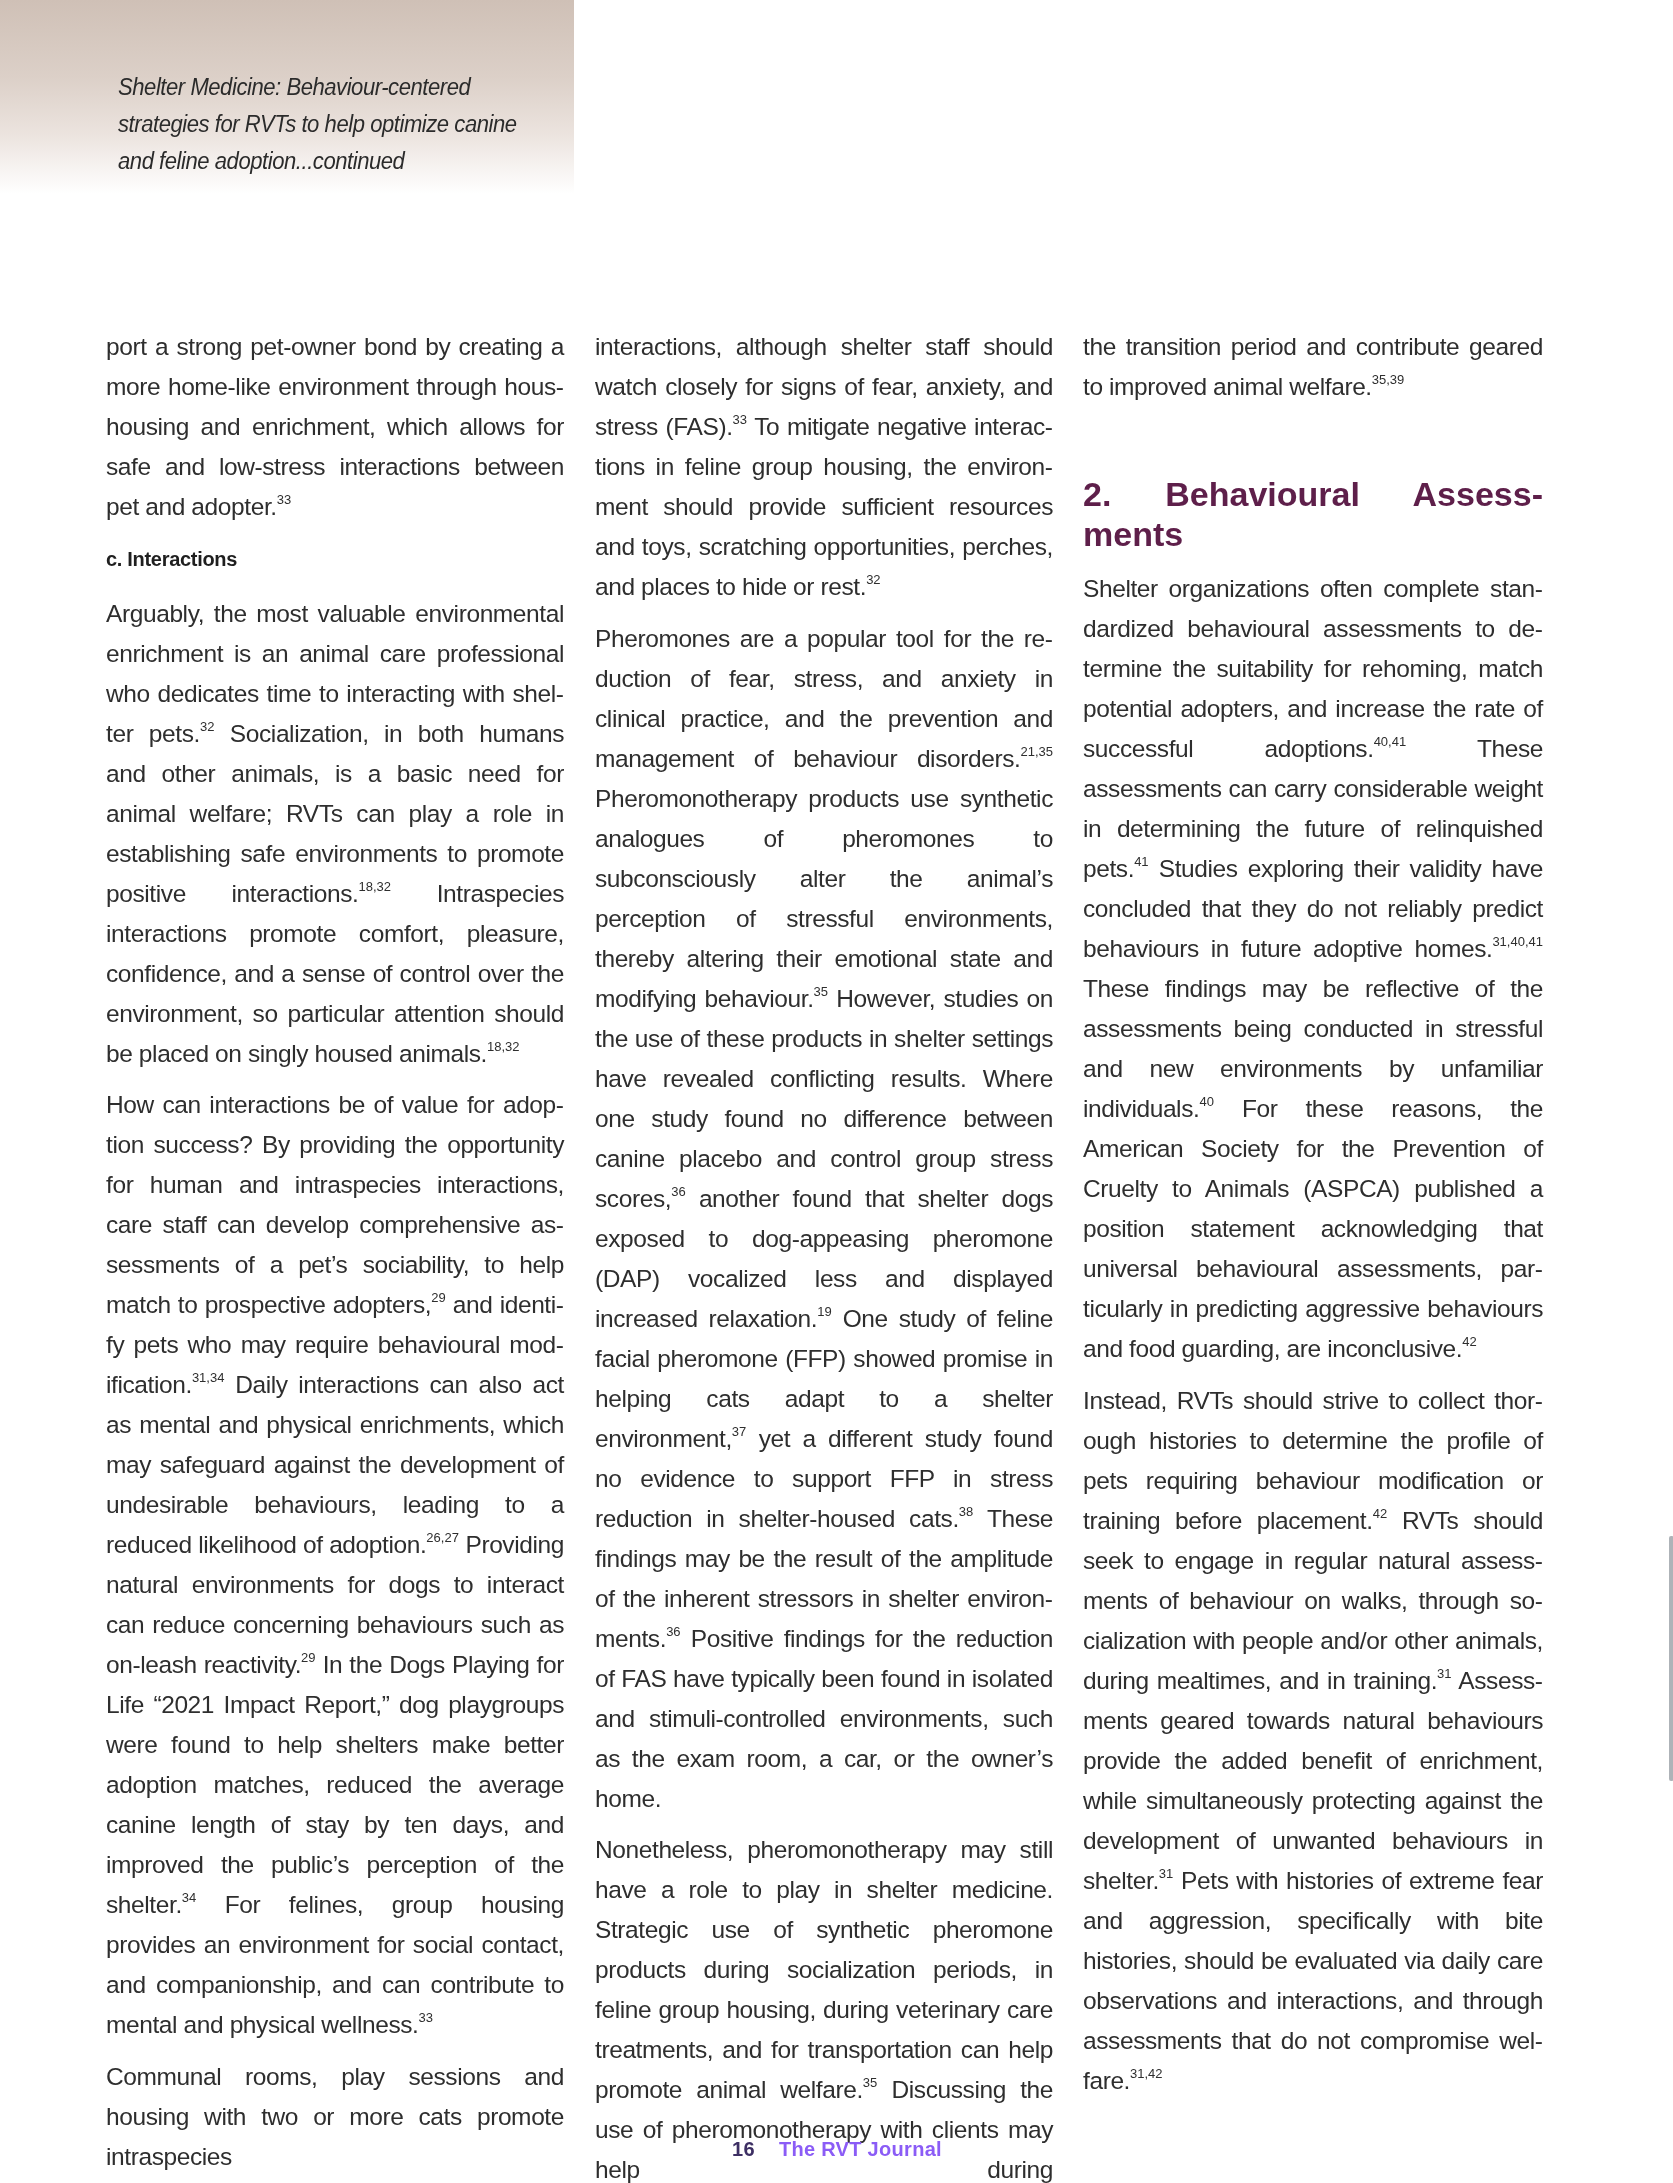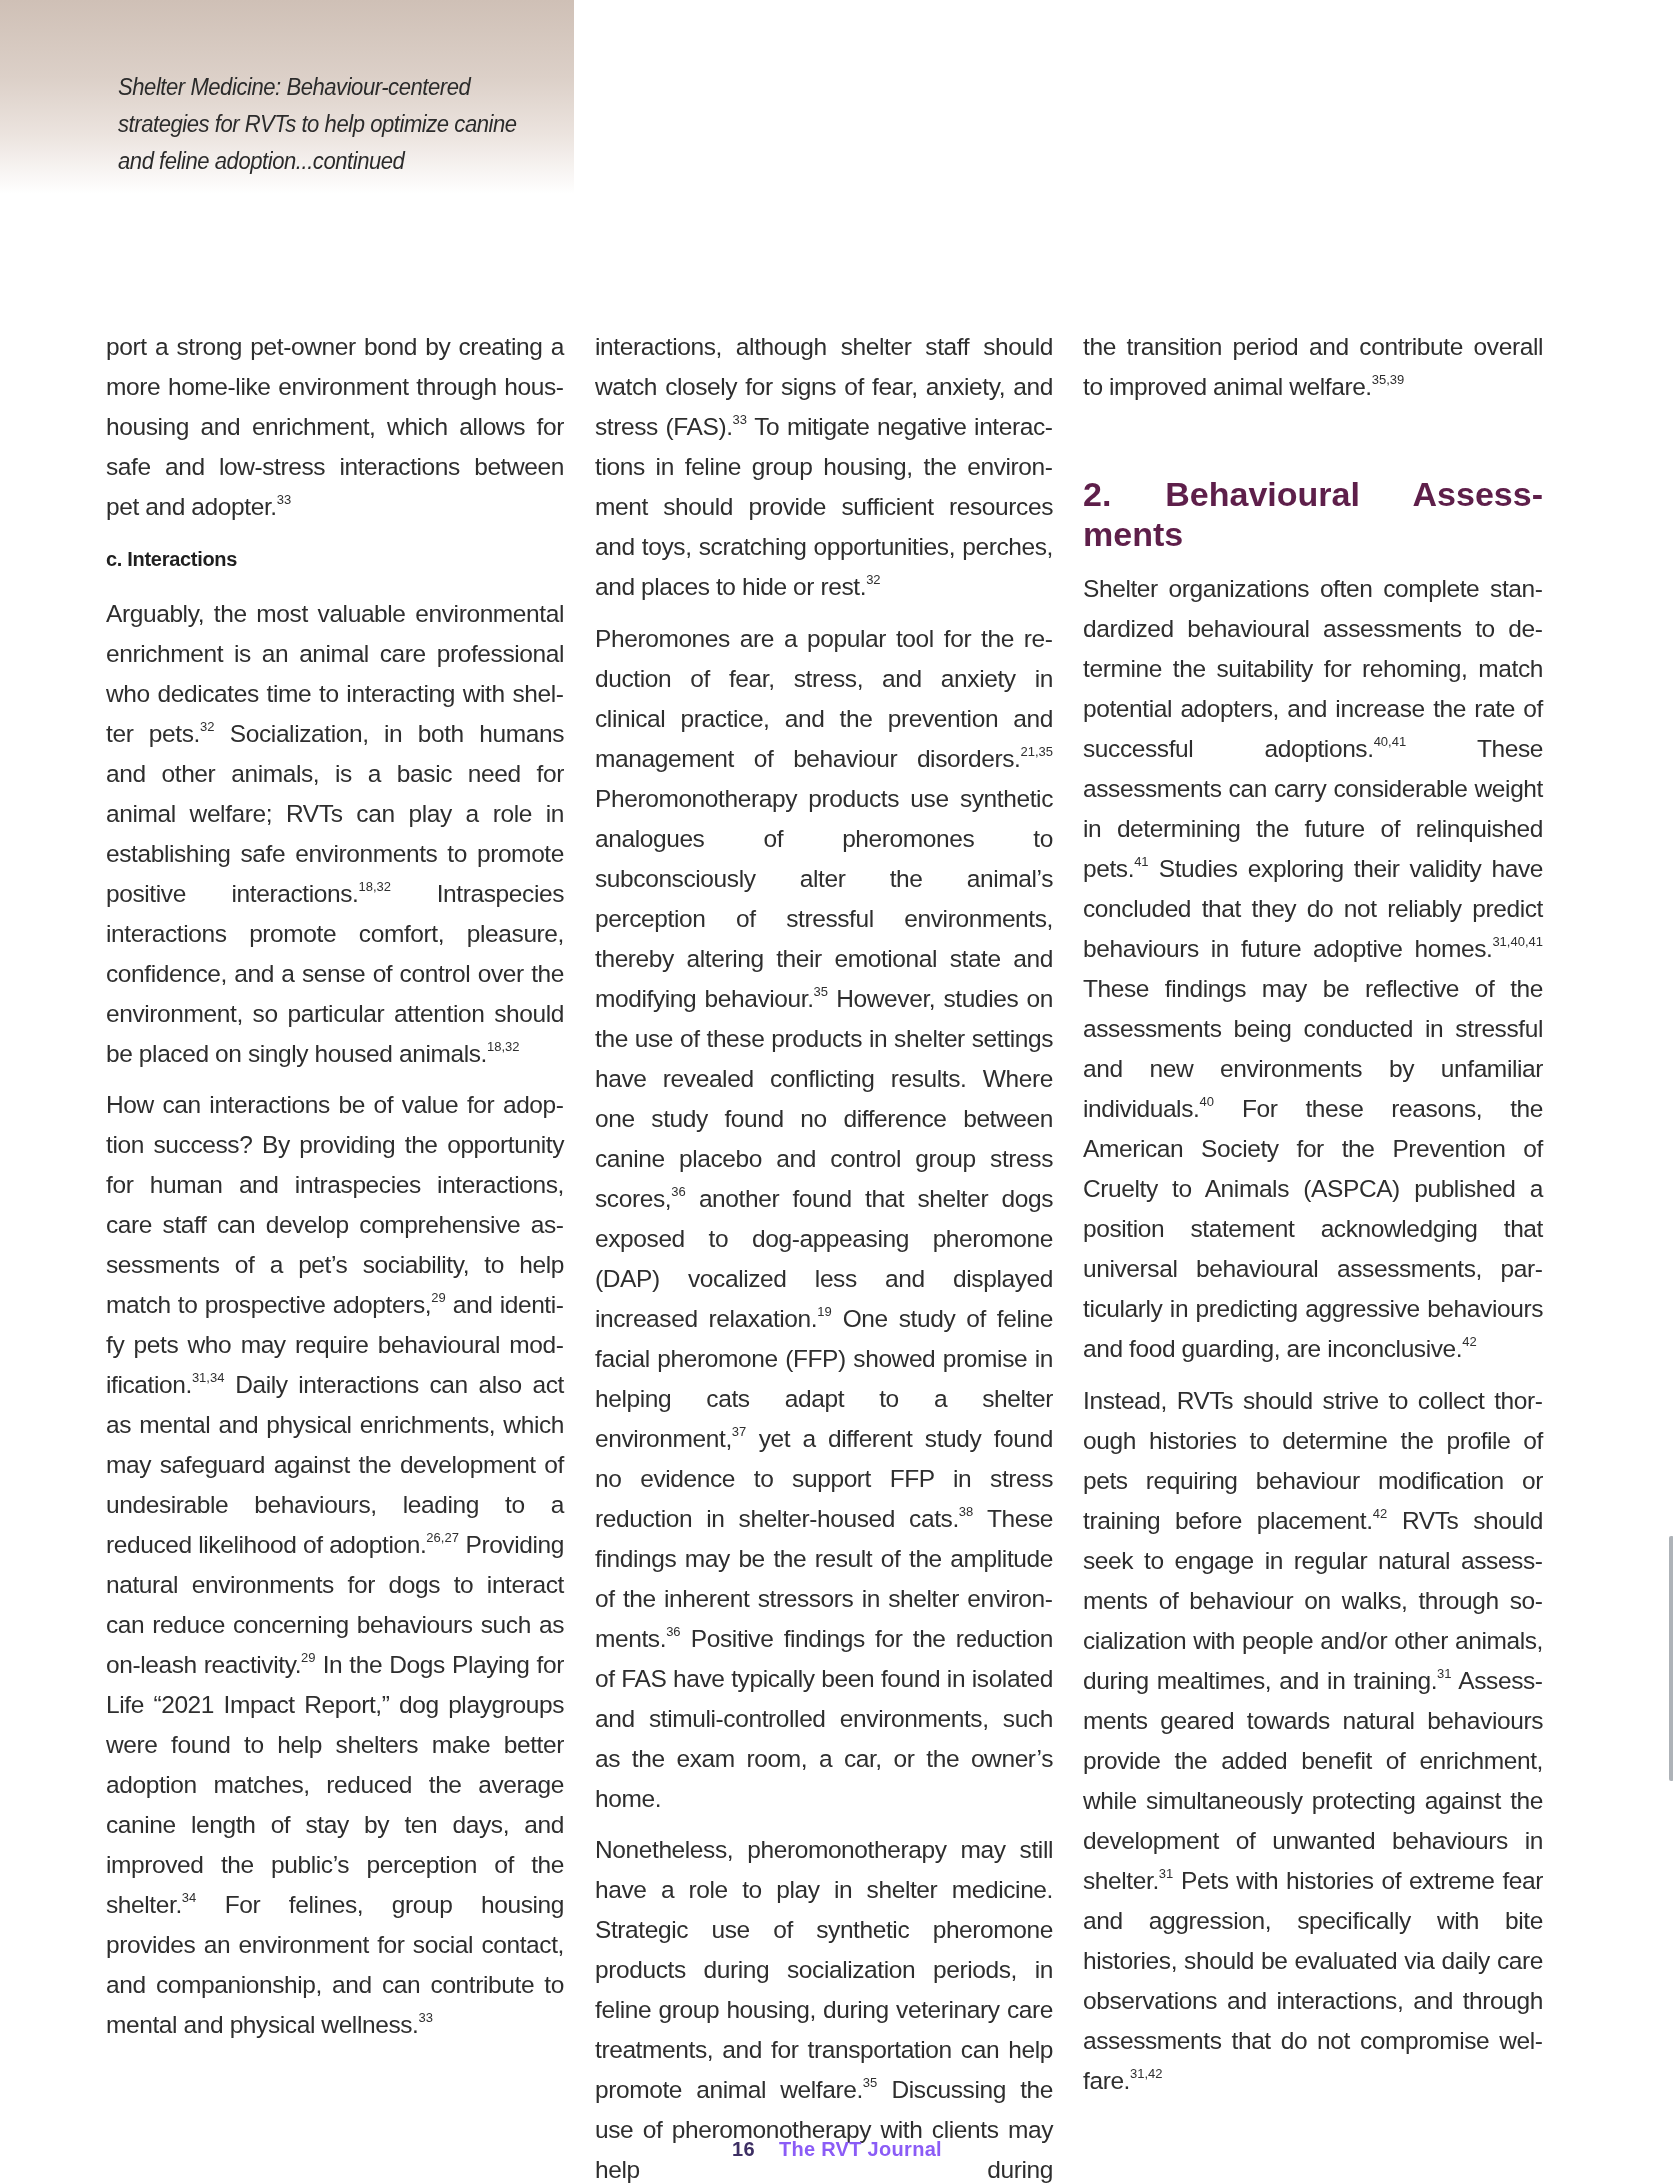--- a/index.html
+++ b/index.html
@@ -101,30 +101,31 @@
 <body>
 
 <div class="header-band"></div>
 <div class="running-title">Shelter Medicine: Behaviour-centered strategies for RVTs to help optimize canine and feline adoption...continued</div>
 
 <div class="column col-1">
   <p><span>port a strong pet-owner bond by creating a more home-like environment through hous­housing and enrichment, which allows for safe and low-stress interactions between pet and adopter.</span><sup>33</sup></p>
   <div class="subhead">c. Interactions</div>
   <p><span>Arguably, the most valuable environmental enrichment is an animal care professional who dedicates time to interacting with shel­ter pets.</span><sup>32</sup><span> Socialization, in both humans and other animals, is a basic need for animal welfare; RVTs can play a role in establish­ing safe environments to promote positive interactions.</span><sup>18,32</sup><span> Intraspecies interactions promote comfort, pleasure, confidence, and a sense of control over the environment, so particular attention should be placed on sin­gly housed animals.</span><sup>18,32</sup></p>
   <p><span>How can interactions be of value for adop­tion success? By providing the opportunity for human and intraspecies interactions, care staff can develop comprehensive as­sessments of a pet’s sociability, to help match to prospective adopters,</span><sup>29</sup><span> and identi­fy pets who may require behavioural mod­ification.</span><sup>31,34</sup><span> Daily interactions can also act as mental and physical enrichments, which may safeguard against the development of undesirable behaviours, leading to a reduced likelihood of adoption.</span><sup>26,27</sup><span> Providing natural environments for dogs to interact can reduce concerning behaviours such as on-leash re­activity.</span><sup>29</sup><span> In the Dogs Playing for Life “2021 Impact Report,” dog playgroups were found to help shelters make better adoption match­es, reduced the average canine length of stay by ten days, and improved the public’s perception of the shelter.</span><sup>34</sup><span> For felines, group housing provides an environment for social contact, and companionship, and can con­tribute to mental and physical wellness.</span><sup>33</sup></p>
+  <p style="text-align-last: justify;">Communal rooms, play sessions and housing with two or more cats promote intraspecies</p>
 </div>
 
 <div class="column col-2">
   <p><span>interactions, although shelter staff should watch closely for signs of fear, anxiety, and stress (FAS).</span><sup>33</sup><span> To mitigate negative interac­tions in feline group housing, the environ­ment should provide sufficient resources and toys, scratching opportunities, perches, and places to hide or rest.</span><sup>32</sup></p>
   <p><span>Pheromones are a popular tool for the re­duction of fear, stress, and anxiety in clinical practice, and the prevention and manage­ment of behaviour disorders.</span><sup>21,35</sup><span> Pheromono­therapy products use synthetic analogues of pheromones to subconsciously alter the an­imal’s perception of stressful environments, thereby altering their emotional state and modifying behaviour.</span><sup>35</sup><span> However, studies on the use of these products in shelter settings have revealed conflicting results. Where one study found no difference between canine placebo and control group stress scores,</span><sup>36</sup><span> another found that shelter dogs exposed to dog-appeasing pheromone (DAP) vocalized less and displayed increased relaxation.</span><sup>19</sup><span> One study of feline facial pheromone (FFP) showed promise in helping cats adapt to a shelter environment,</span><sup>37</sup><span> yet a different study found no evidence to support FFP in stress reduction in shelter-housed cats.</span><sup>38</sup><span> These findings may be the result of the amplitude of the inherent stressors in shelter environ­ments.</span><sup>36</sup><span> Positive findings for the reduction of FAS have typically been found in isolated and stimuli-controlled environments, such as the exam room, a car, or the owner’s home.</span></p>
   <p style="text-align-last: justify;"><span>Nonetheless, pheromonotherapy may still have a role to play in shelter medicine. Stra­tegic use of synthetic pheromone products during socialization periods, in feline group housing, during veterinary care treatments, and for transportation can help promote an­imal welfare.</span><sup>35</sup><span> Discussing the use of pher­omonotherapy with clients may help during</span></p>
 </div>
 
 <div class="column col-3">
-  <p><span>the transition period and contribute overall to improved animal welfare.</span><sup>35,39</sup></p>
+  <p><span>the transition period and contribute geared to improved animal welfare.</span><sup>35,39</sup></p>
   <h2 class="section-heading">2. Behavioural Assess­ments</h2>
   <p><span>Shelter organizations often complete stan­dardized behavioural assessments to de­termine the suitability for rehoming, match potential adopters, and increase the rate of successful adoptions.</span><sup>40,41</sup><span> These assessments can carry considerable weight in determin­ing the future of relinquished pets.</span><sup>41</sup><span> Studies exploring their validity have concluded that they do not reliably predict behaviours in future adoptive homes.</span><sup>31,40,41</sup><span> These findings may be reflective of the assessments being conducted in stressful and new environ­ments by unfamiliar individuals.</span><sup>40</sup><span> For these reasons, the American Society for the Pre­vention of Cruelty to Animals (ASPCA) pub­lished a position statement acknowledging that universal behavioural assessments, par­ticularly in predicting aggressive behaviours and food guarding, are inconclusive.</span><sup>42</sup></p>
   <p><span>Instead, RVTs should strive to collect thor­ough histories to determine the profile of pets requiring behaviour modification or training before placement.</span><sup>42</sup><span> RVTs should seek to engage in regular natural assess­ments of behaviour on walks, through so­cialization with people and/or other animals, during mealtimes, and in training.</span><sup>31</sup><span> Assess­ments geared towards natural behaviours provide the added benefit of enrichment, while simultaneously protecting against the development of unwanted behaviours in shelter.</span><sup>31</sup><span> Pets with histories of extreme fear and aggression, specifically with bite histories, should be evaluated via daily care observations and interactions, and through assessments that do not compromise wel­fare.</span><sup>31,42</sup></p>
 </div>
 
 <div class="scan-artifact"></div>
 
 <div class="footer">
   <span class="page-num">16</span><span class="journal">The RVT Journal</span>
 </div>

